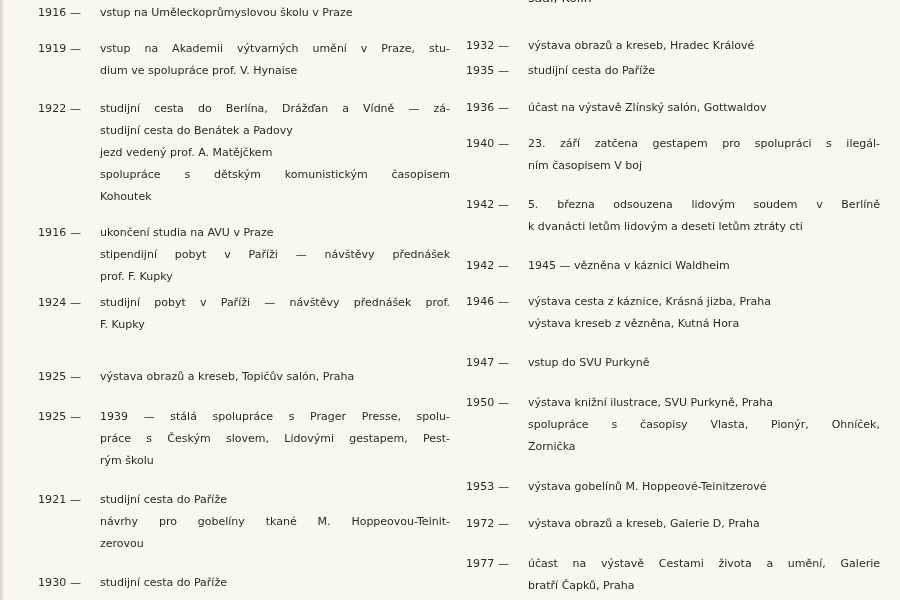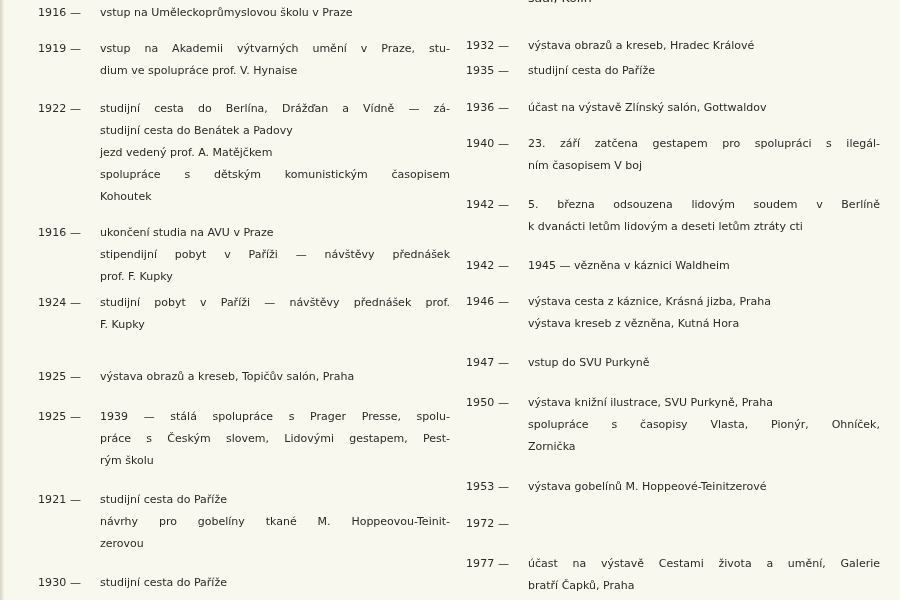--- a/index.html
+++ b/index.html
@@ -171,20 +171,23 @@
     </div>
   </div>
   <div class="entry" style="top:476px">
     <span class="year">1953 —</span>
     <div class="text">
       <span class="line">výstava gobelínů M. Hoppeové-Teinitzerové</span>
     </div>
   </div>
   <div class="entry" style="top:513px">
     <span class="year">1972 —</span>
+    <div class="text">
+      <span class="line">výstava obrazů a kreseb, Galerie D, Praha</span>
+    </div>
   </div>
   <div class="entry" style="top:553px">
     <span class="year">1977 —</span>
     <div class="text">
       <span class="line justify">účast na výstavě Cestami života a umění, Galerie</span>
       <span class="line">bratří Čapků, Praha</span>
     </div>
   </div>
 </div>
 

